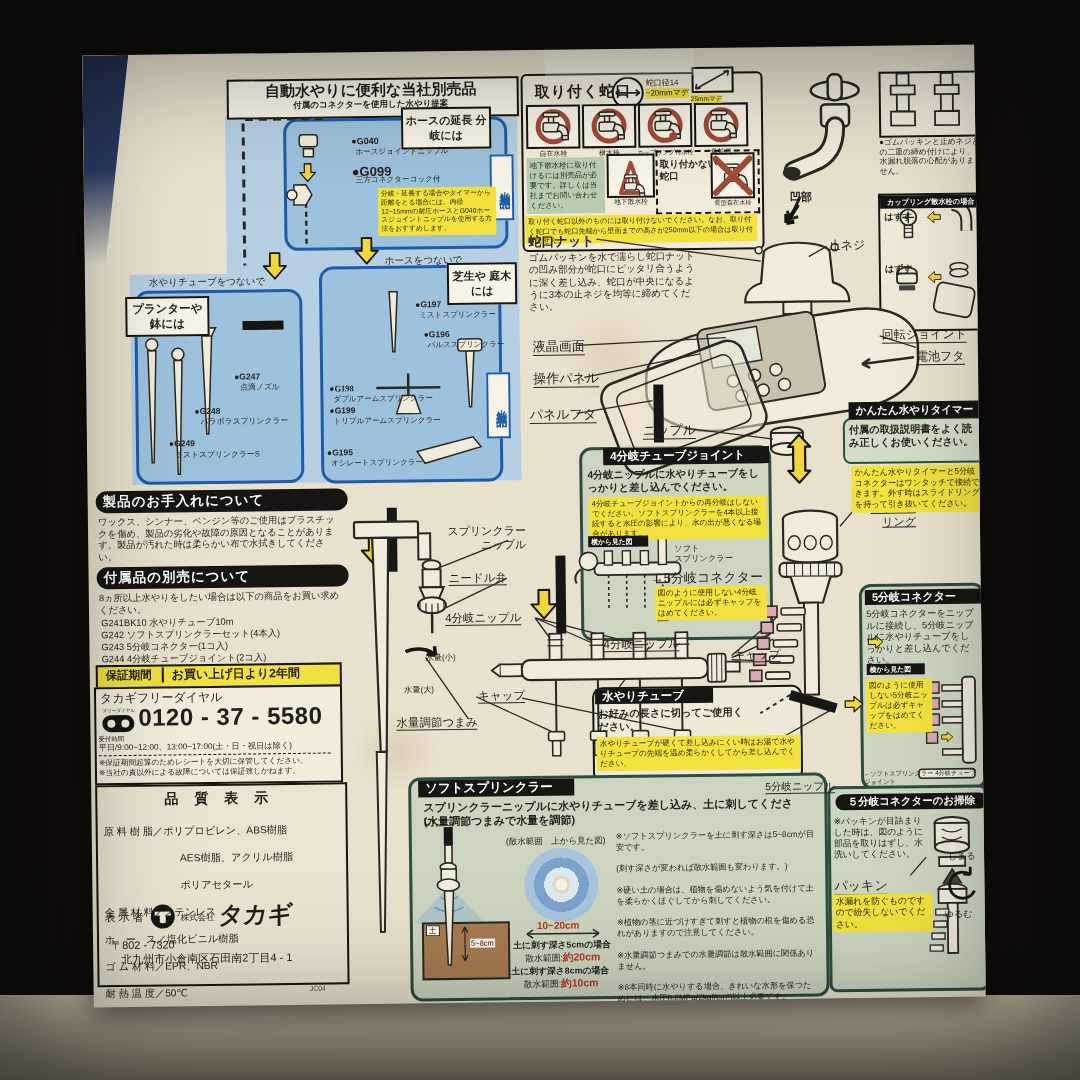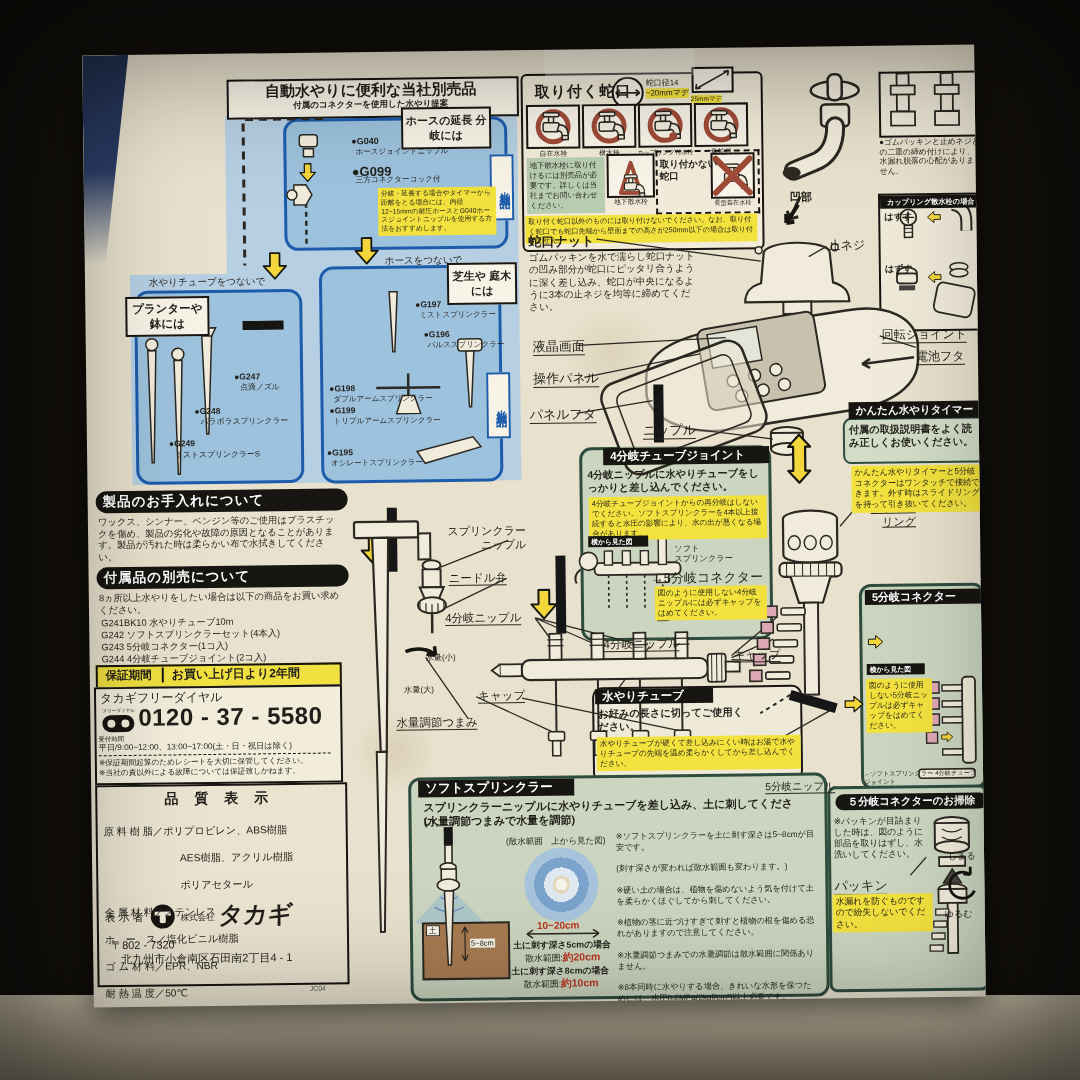--- a/index.html
+++ b/index.html
@@ -404,21 +404,21 @@
     <div class="t b" style="left:108px;top:352px;font-size:8.5px;">●G248</div>
     <div class="t" style="left:114px;top:363px;font-size:7.8px;">パラボラスプリンクラー</div>
     <div class="t b" style="left:82px;top:384px;font-size:8.5px;">●G249</div>
     <div class="t" style="left:88px;top:396px;font-size:7.8px;">ミストスプリンクラーS</div>
     <div class="wtag" style="left:362px;top:212px;width:66px;height:38px;font-size:11px;">芝生や
 庭木には</div>
     <div class="t b" style="left:330px;top:248px;font-size:8.5px;">●G197</div>
     <div class="t" style="left:334px;top:259px;font-size:7.5px;">ミストスプリンクラー</div>
     <div class="t b" style="left:338px;top:278px;font-size:8.5px;">●G196</div>
     <div class="t" style="left:342px;top:289px;font-size:7.5px;">パルススプリンクラー</div>
-    <div class="t b" style="left:243px;top:331px;font-size:8.5px;">●G198</div>
+    <div class="t b" style="left:243px;top:331px;font-size:8.5px;font-family:Liberation Serif, serif;">●G198</div>
     <div class="t" style="left:247px;top:342px;font-size:7.5px;">ダブルアームスプリンクラー</div>
     <div class="t b" style="left:243px;top:353px;font-size:8.5px;">●G199</div>
     <div class="t" style="left:247px;top:364px;font-size:7.5px;">トリプルアームスプリンクラー</div>
     <div class="t b" style="left:240px;top:395px;font-size:8.5px;">●G195</div>
     <div class="t" style="left:244px;top:406px;font-size:7.5px;">オシレートスプリンクラー</div>
     <div class="vtab" style="left:400px;top:322px;width:20px;height:62px;">当社別売品</div>
 
     <div class="t b" style="left:452px;top:33px;font-size:15px;letter-spacing:1px;">取り付く蛇口</div>
     <div class="t" style="left:563px;top:30px;font-size:8px;">蛇口径14</div>
     <div class="t yel" style="left:563px;top:40px;font-size:8px;">~20mmマデ</div>
@@ -475,20 +475,21 @@
     <div class="t" style="left:314px;top:634px;font-size:8.2px;">水量(大)</div>
     <div class="t" style="left:388px;top:638px;font-size:11.5px;border-bottom:1px solid #2b2822;">キャップ</div>
     <div class="t" style="left:306px;top:664px;font-size:11.5px;border-bottom:1px solid #2b2822;">水量調節つまみ</div>
 
     <div class="blkhdr" style="left:505px;top:640px;width:104px;height:15px;font-size:11.5px;letter-spacing:0;">水やりチューブ</div>
     <div class="t b" style="left:508px;top:659px;width:150px;font-size:10.2px;">お好みの長さに切ってご使用ください。</div>
     <div class="ynote" style="left:506px;top:688px;width:198px;font-size:7.7px;">水やりチューブが硬くて差し込みにくい時はお湯で水やりチューブの先端を温め柔らかくしてから差し込んでください。</div>
     <div class="t" style="left:674px;top:733px;font-size:10.5px;border-bottom:1px solid #2b2822;">5分岐ニップル</div>
 
     <div class="blkhdr" style="left:776px;top:544px;width:110px;height:15px;font-size:11px;letter-spacing:0;">5分岐コネクター</div>
+    <div class="t" style="left:777px;top:563px;width:108px;font-size:9.2px;">5分岐コネクターをニップルに接続し、5分岐ニップルに水やりチューブをしっかりと差し込んでください。</div>
     <div class="blkhdr" style="left:777px;top:618px;width:52px;height:11px;font-size:6.8px;letter-spacing:0;padding:0 3px;">横から見た図</div>
     <div class="ynote" style="left:776px;top:633px;width:60px;font-size:7.7px;">図のように使用しない5分岐ニップルは必ずキャップをはめてください。</div>
     <div class="t" style="left:773px;top:724px;width:115px;font-size:6.2px;">←ソフトスプリンクラー 4分岐チューブジョイント</div>
 
     <div class="blkhdr pill" style="left:8px;top:436px;width:238px;height:22px;font-size:13.5px;">製品のお手入れについて</div>
     <div class="t" style="left:10px;top:462px;width:240px;font-size:9.3px;">ワックス、シンナー、ベンジン等のご使用はプラスチックを傷め、製品の劣化や故障の原因となることがあります。製品が汚れた時は柔らかい布で水拭きしてください。</div>
     <div class="blkhdr pill" style="left:8px;top:512px;width:238px;height:22px;font-size:13.5px;">付属品の別売について</div>
     <div class="t" style="left:10px;top:538px;width:242px;font-size:9.3px;">8ヵ所以上水やりをしたい場合は以下の商品をお買い求めください。</div>
     <div class="t" style="left:12px;top:562px;width:240px;font-size:9.3px;line-height:12px;">G241BK10 水やりチューブ10m</div>
     <div class="t" style="left:12px;top:574px;width:240px;font-size:9.3px;line-height:12px;">G242 ソフトスプリンクラーセット(4本入)</div>

